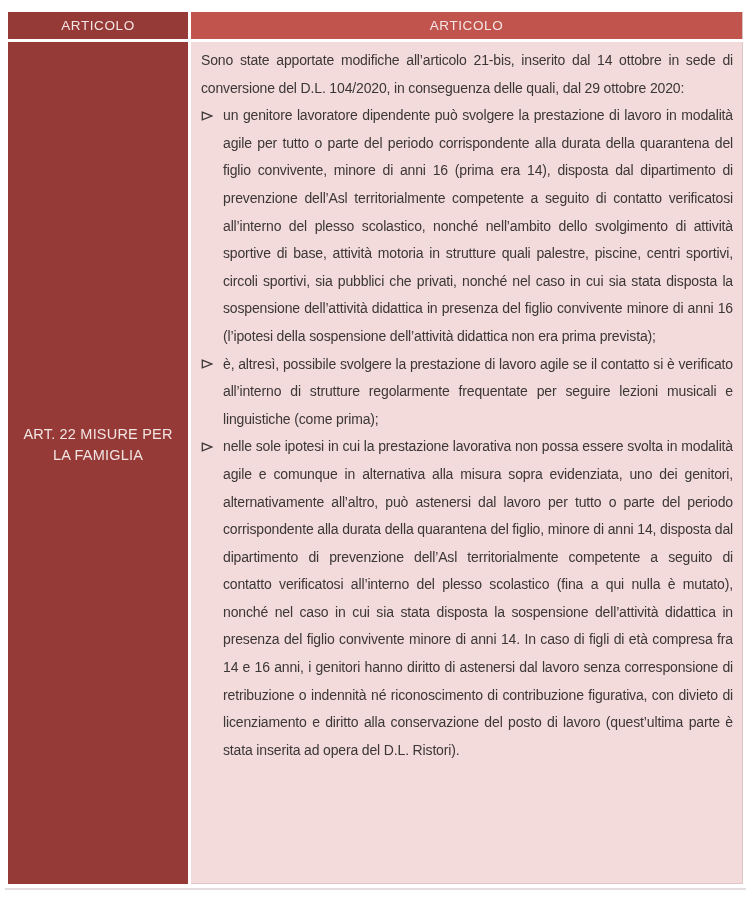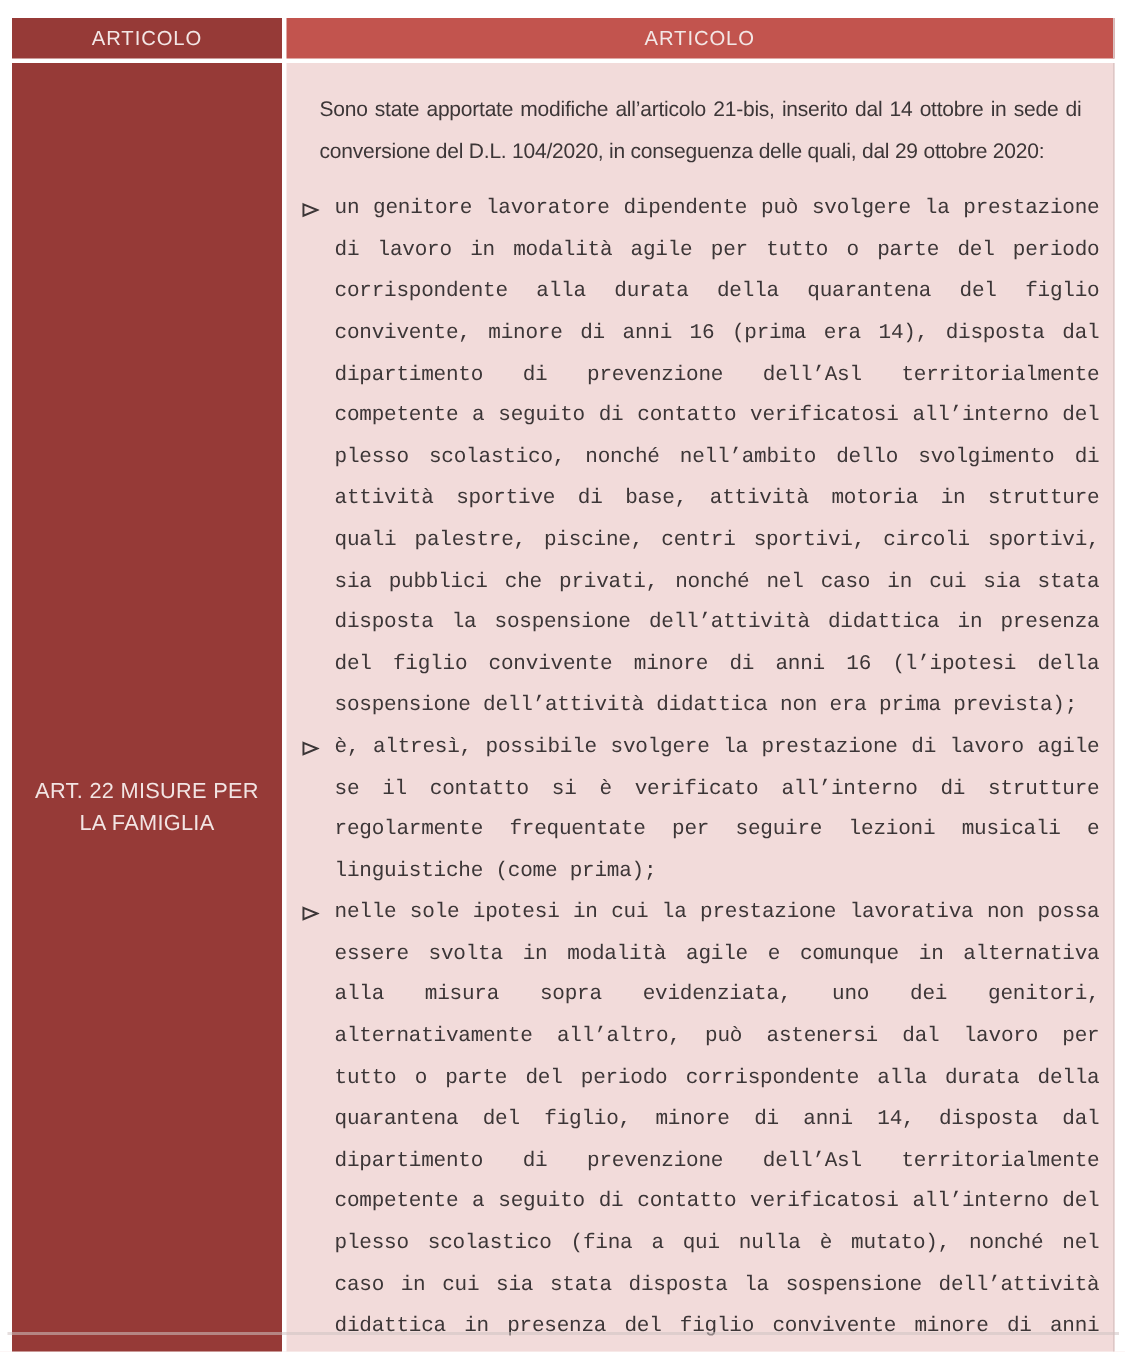--- a/index.html
+++ b/index.html
@@ -62,30 +62,29 @@
     border-right: 1px solid #ddc7c6;
     border-bottom: 1px solid #ddc7c6;
   }
   .content {
     font-size: 14px;
     line-height: 27.6px;
     letter-spacing: -0.15px;
     color: #3c3637;
     text-align: justify;
   }
-  .intro { margin: 12px; }
+  .intro { margin: 0; }
   ul.bullets {
     list-style: none;
     margin: 0;
     padding: 0;
   }
   ul.bullets li {
     position: relative;
     padding-left: 22px;
-    font-family: Liberation Mono, monospace;
   }
   .bullet-marker {
     position: absolute;
     left: 0;
     top: 0;
     height: 27.6px;
     width: 14px;
     display: flex;
     align-items: center;
     justify-content: flex-start;

